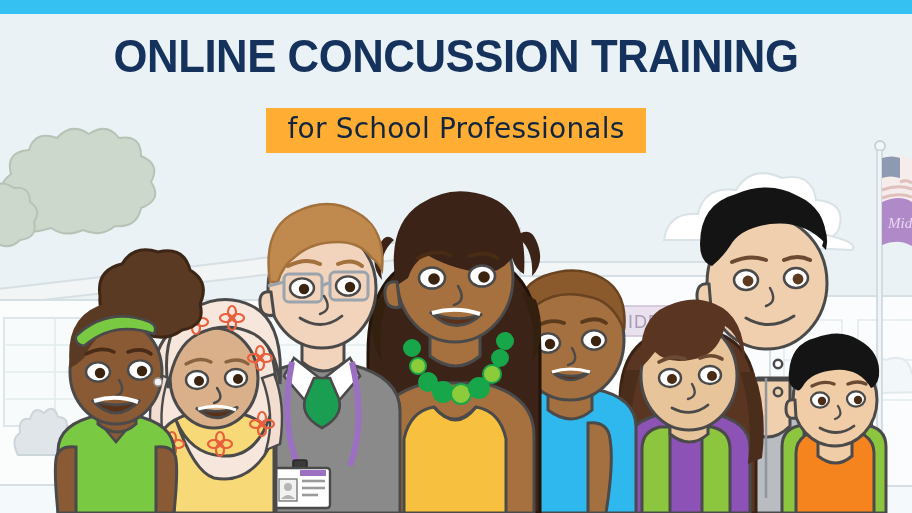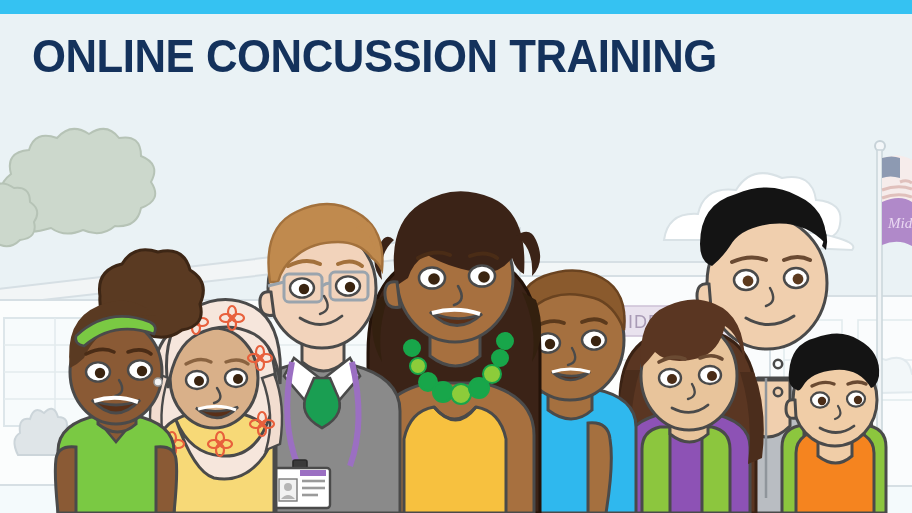--- a/index.html
+++ b/index.html
@@ -13,21 +13,21 @@
   
   .topbar{position:absolute;left:0;top:0;width:912px;height:14px;background:#35c2f2;z-index:60;}
 
   
   .sky{position:absolute;left:0;top:14px;width:912px;height:499px;background:#eaf2f5;}
 
   
   .art{position:absolute;left:0;top:0;width:912px;height:513px;z-index:10;}
 
   
-  .headline-wrap{position:absolute;left:0;top:30px;width:912px;text-align:left;z-index:50;}
+  .headline-wrap{position:absolute;left:0;top:30px;width:912px;text-align:center;z-index:50;}
   .headline{
     display:block;
     font-family:"Liberation Sans Narrow","Liberation Sans",sans-serif;
     font-weight:bold;
     font-size:47px;
     line-height:52px;
     letter-spacing:-0.5px;
     color:#14325c;
     transform:scaleX(0.93);
     transform-origin:center;
@@ -462,14 +462,17 @@
         <path d="M94 401 q22 -7 44 1" stroke="#fff" stroke-width="4" fill="none"></path>
       </g>
 
     </g>
   </svg>
 
   <div class="headline-wrap">
     <h1 class="headline">ONLINE CONCUSSION TRAINING</h1>
   </div>
 
+  <div class="subtitle-row">
+    <span class="subtitle-badge">for School Professionals</span>
+  </div>
 
 </div>
 
 </body></html>

